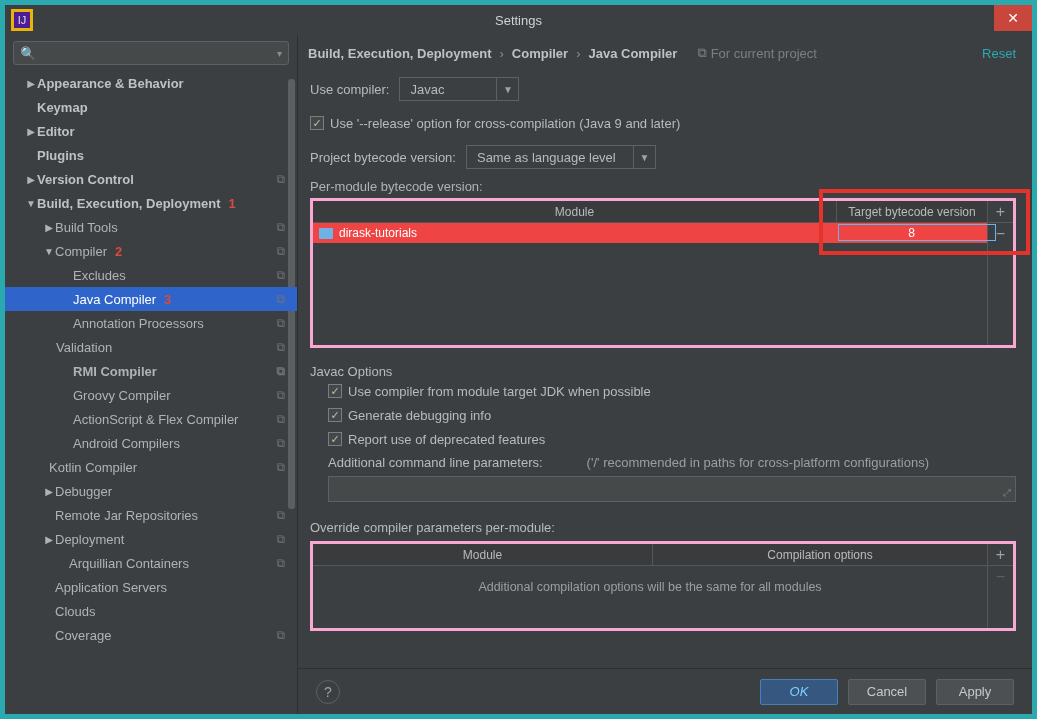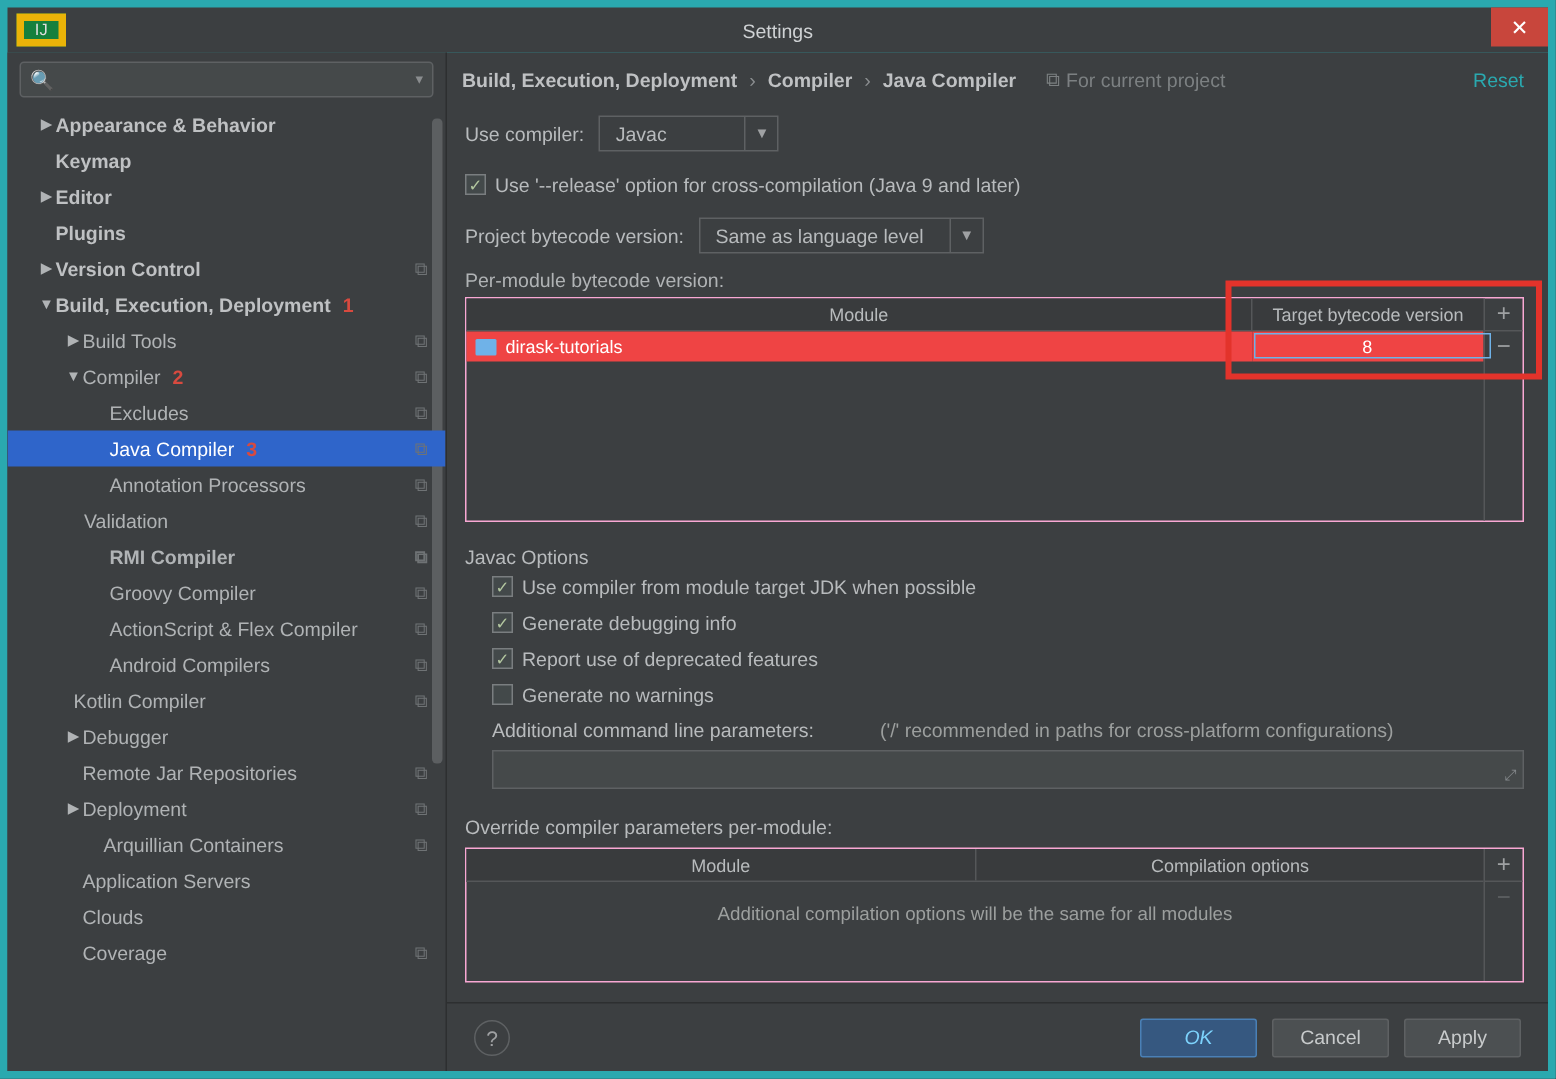--- a/index.html
+++ b/index.html
@@ -1,19 +1,19 @@
 <!DOCTYPE html>
 <html><head>
 <meta charset="utf-8">
 <style>
   * { box-sizing: border-box; margin: 0; padding: 0; font-family: "Segoe UI", Arial, sans-serif; }
   body { background:#2aa9af; width:1037px; height:719px; overflow:hidden; }
   .frame { position:absolute; inset:0; border:5px solid #2aa9af; }
   .titlebar { height:30px; background:#3c3f41; display:flex; align-items:center; position:relative; }
-  .titlebar .icon-box { width:33px; height:22px; margin-left:6px; border:5px solid #eab308; background:#15803d; font-size:11px; color:#ddd; display:flex; align-items:center; justify-content:center; }
+  .titlebar .icon-box { width:22px; height:22px; margin-left:6px; border:3px solid #eab308; background:#4c1d95; font-size:11px; color:#ddd; display:flex; align-items:center; justify-content:center; }
   .titlebar .title { position:absolute; left:0; right:0; text-align:center; color:#cfd2d4; font-size:13px; pointer-events:none; }
   .titlebar .close { position:absolute; right:0; top:0; width:38px; height:26px; background:#c8463c; color:#fff; display:flex; align-items:center; justify-content:center; font-size:14px; cursor:pointer; }
   .content { display:flex; height:calc(100% - 30px); background:#3c3f41; }
   .sidebar { width:293px; background:#3c3f41; border-right:1px solid #2d2f30; display:flex; flex-direction:column; }
   .searchbar { margin:6px 8px 6px 8px; height:24px; background:#45494a; border:1px solid #5e6163; border-radius:3px; display:flex; align-items:center; padding:0 6px; position:relative; }
   .searchbar .mag { color:#9ea1a3; font-size:13px; margin-right:4px; }
   .searchbar .chev { position:absolute; right:6px; color:#8a8d8f; font-size:10px; }
   .tree { flex:1; overflow:hidden; position:relative; font-size:13px; color:#b0b3b5; }
   .tree-row { display:flex; align-items:center; height:24px; padding-right:8px; position:relative; }
   .tree-row .arrow { width:12px; text-align:center; color:#b0b3b5; font-size:10px; }
@@ -31,21 +31,21 @@
   .crumb-sep { margin:0 8px; color:#8a8d8f; }
   .for-proj { color:#7c8082; margin-left:20px; display:flex; align-items:center; gap:4px;}
   .reset { margin-left:auto; color:#2aa9af; cursor:pointer; }
   .panel-body { flex:1; padding:4px 16px 0 12px; overflow:hidden; display:flex; flex-direction:column; font-size:13px; color:#b8bbbd; }
   .row { display:flex; align-items:center; height:28px; gap:10px; }
   .dropdown { height:24px; background:#3c3f41; border:1px solid #5e6163; display:flex; align-items:center; padding:0 26px 0 10px; position:relative; color:#b8bbbd; font-size:13px; cursor:pointer; min-width:100px;}
   .dropdown .dd-arrow { position:absolute; right:0; top:0; bottom:0; width:22px; display:flex; align-items:center; justify-content:center; border-left:1px solid #5e6163; color:#9fa1a3; font-size:10px; }
   .check { display:flex; align-items:center; gap:6px; height:24px; }
   .check .box { width:14px; height:14px; border:1px solid #7a7e80; background:#43494a; display:flex; align-items:center; justify-content:center; color:#b3c7a0; font-size:11px;}
   .section-label { margin-top:8px; margin-bottom:4px; color:#b0b3b5; }
-  .table-wrap { border:1px solid #f9a8d4; background:#3c3f41; position:relative; display:flex; }
+  .table-wrap { border:3px solid #f9a8d4; background:#3c3f41; position:relative; display:flex; }
   .table-main { flex:1; display:flex; flex-direction:column; }
   .table-head { display:flex; height:22px; background:#393b3d; color:#b8bbbd; font-size:12px; border-bottom:1px solid #555759; }
   .th { display:flex; align-items:center; justify-content:center; border-right:1px solid #555759; }
   .th:last-child { border-right:none; }
   .tr { display:flex; height:20px; align-items:stretch; }
   .td { display:flex; align-items:center; padding:0 6px; border-right:1px solid rgba(0,0,0,0); font-size:12px; }
   .tr.selected .td { background:#ef4444; color:#fff; }
   .folder-icon { width:14px; height:11px; background:#6fb2e8; margin-right:6px; border-radius:1px;}
   .table-side { width:26px; display:flex; flex-direction:column; border-left:1px solid #555759; }
   .side-btn { flex:0 0 22px; border-bottom:1px solid #555759; color:#9fa1a3; display:flex; align-items:center; justify-content:center; font-size:16px; cursor:pointer; }
@@ -268,24 +268,20 @@
                 <span>Use compiler from module target JDK when possible</span>
               </div>
             <div class="check">
                 <div class="box">✓</div>
                 <span>Generate debugging info</span>
               </div>
             <div class="check">
                 <div class="box">✓</div>
                 <span>Report use of deprecated features</span>
               </div>
-            <div class="check">
-                <div class="box"></div>
-                <span>Generate no warnings</span>
-              </div>
             <div style="display:flex; align-items:center; margin-top:4px; gap:44px">
               <span>Additional command line parameters:</span>
               <span style="color:#9c9f9e">('/' recommended in paths for cross-platform configurations)</span>
             </div>
             <div class="param-input">
                 <span class="expand">⤢</span>
               </div>
           </div>
         </div>
 

